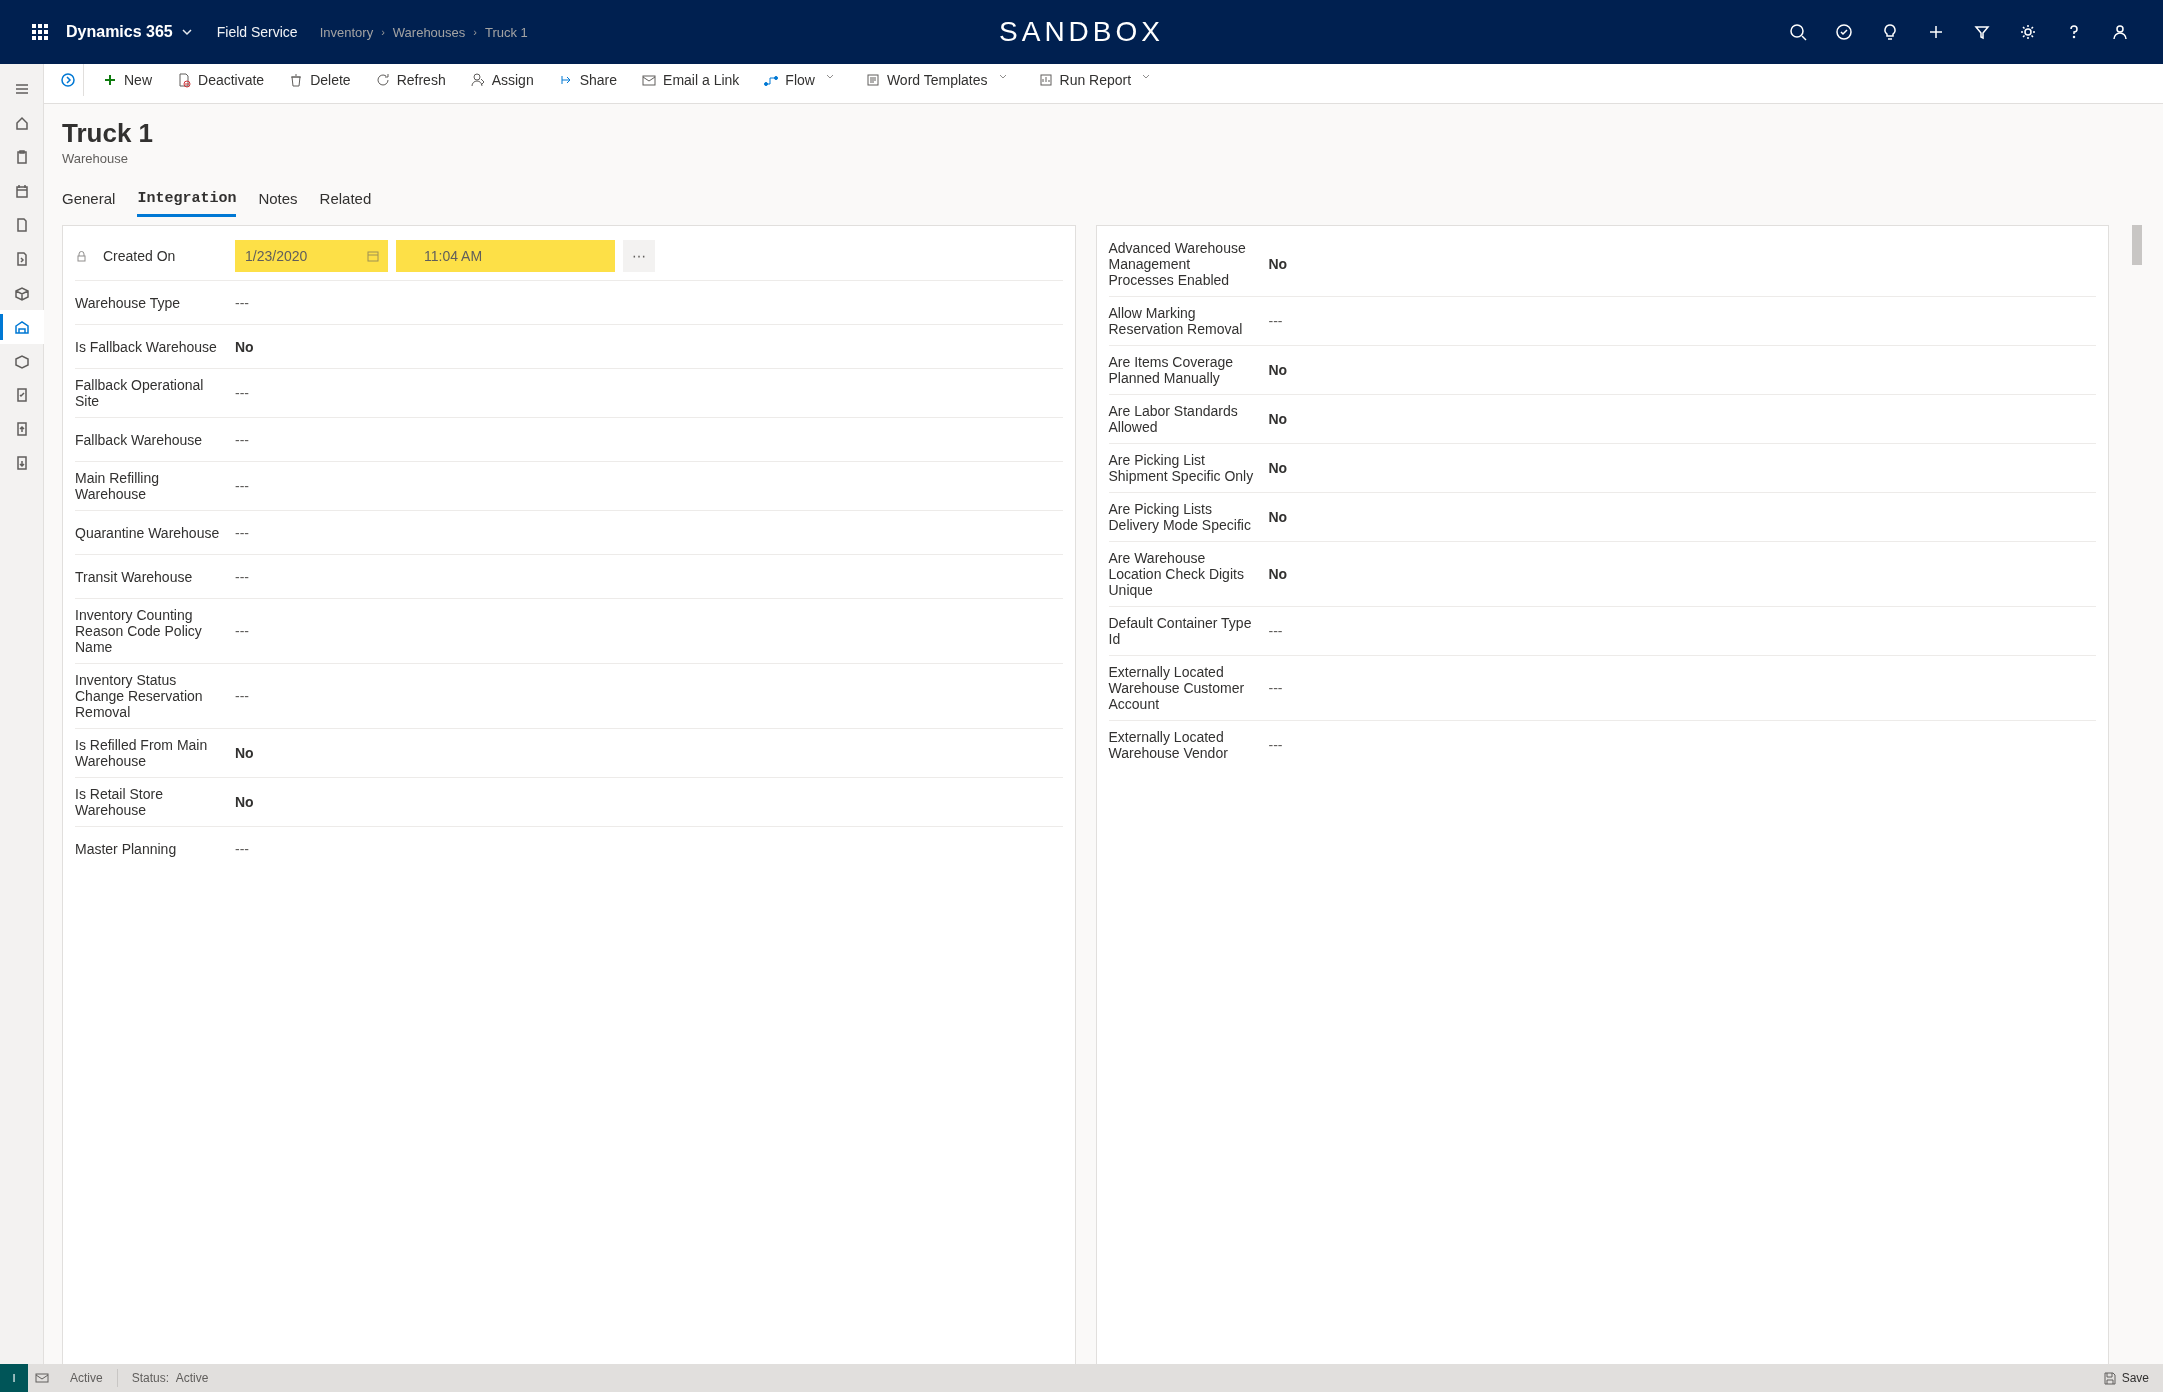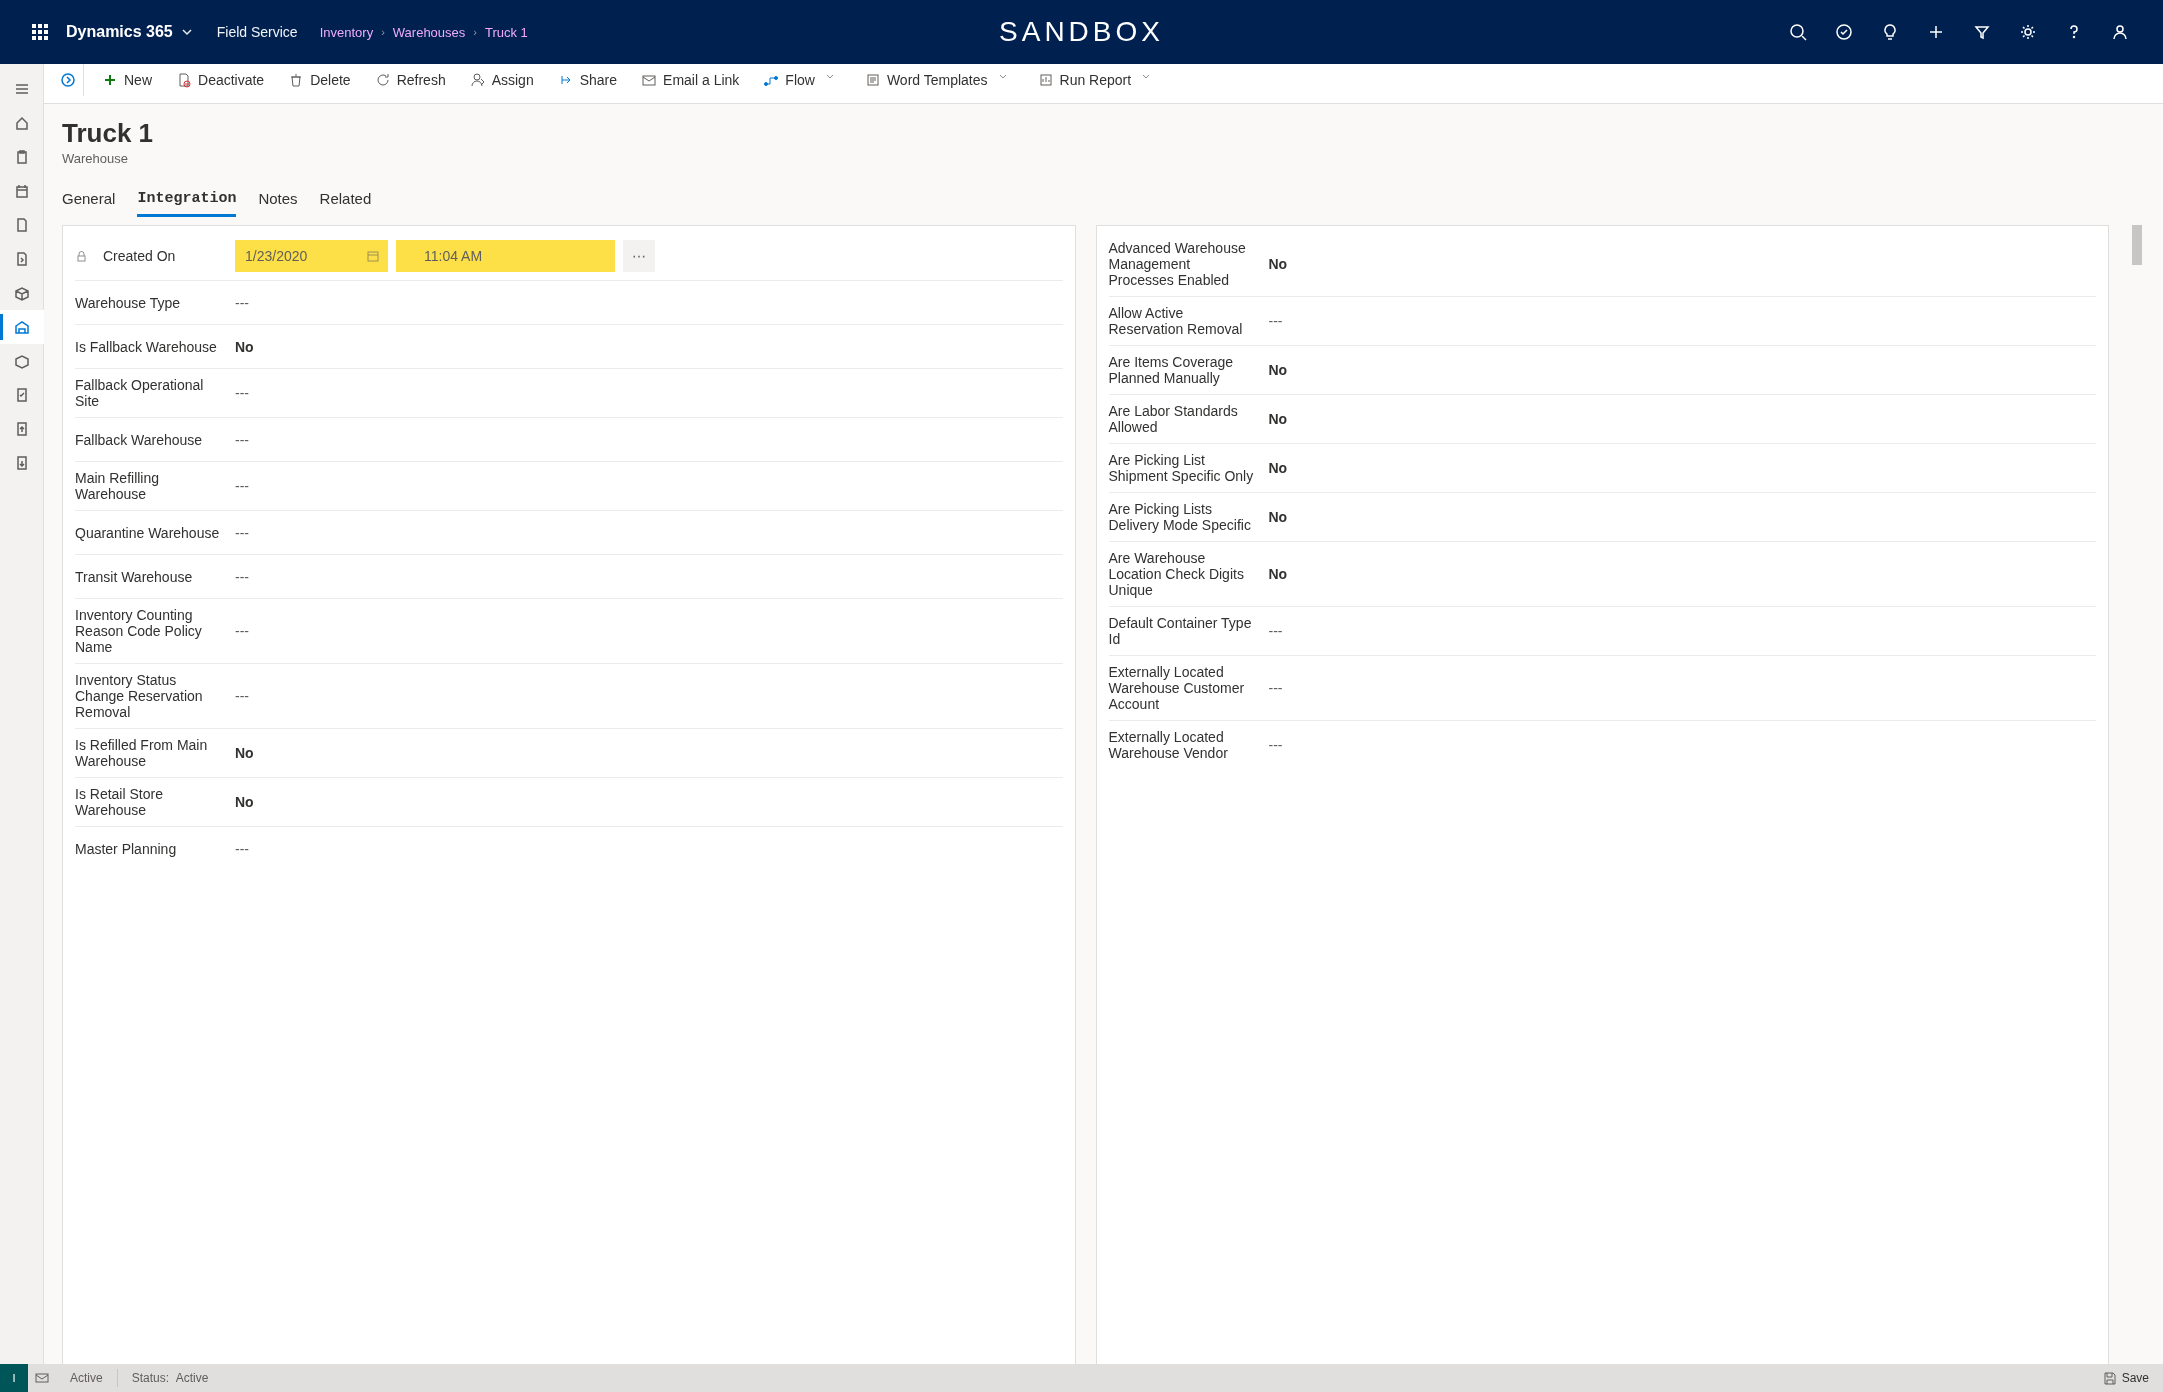--- a/index.html
+++ b/index.html
@@ -7,21 +7,21 @@
     
     
     .topbar { background: #002050; color: #fff; height: 64px; display: flex; align-items: center; padding: 0 20px; }
     .waffle { width: 40px; height: 46px; display: flex; align-items: center; justify-content: center; cursor: pointer; }
     .waffle-grid { display: grid; grid-template-columns: repeat(3,4px); grid-template-rows: repeat(3,4px); gap: 2px; }
     .waffle-grid span { background: #fff; width: 4px; height: 4px; }
     .app-name { font-weight: 600; font-size: 16px; margin: 0 6px 0 6px; display: flex; align-items: center; }
     .chev { margin-left: 8px; opacity: .9; }
     .module-name { margin-left: 18px; font-size: 14px; opacity: .95; }
     .breadcrumbs { margin-left: 22px; font-size: 13px; color: #c7c7c7; display: flex; align-items: center; gap: 8px; }
-    .breadcrumbs a { color: #f0abfc; text-decoration: none; cursor: pointer; }
+    .breadcrumbs a { color: #a3a3a3; text-decoration: none; cursor: pointer; }
     .breadcrumbs .sep { font-size: 11px; color: #9a9a9a; }
     .sandbox { position: absolute; left: 50%; transform: translateX(-50%); font-size: 28px; letter-spacing: 4px; font-weight: 300; color: #fff; font-family: "Segoe UI Light","Segoe UI",sans-serif; }
     .top-right { margin-left: auto; display: flex; align-items: center; }
     .top-ico { width: 46px; height: 46px; display: flex; align-items: center; justify-content: center; cursor: pointer; }
     .top-ico svg { stroke: #fff; fill: none; stroke-width: 1.5; }
     
     
     .shell { display: flex; height: calc(100vh - 46px - 28px); }
     .leftrail { width: 44px; background: #f3f2f1; border-right: 1px solid #e1dfdd; display: flex; flex-direction: column; align-items: center; padding-top: 8px; }
     .rail-ico { width: 44px; height: 34px; display: flex; align-items: center; justify-content: center; cursor: pointer; position: relative; }
@@ -428,21 +428,21 @@
           </div>
         <div class="panel right" id="right-panel">
             <div class="row">
               <div class="lbl">
                 <span>Advanced Warehouse Management Processes Enabled</span>
               </div>
               <div class="val bold">No</div>
             </div>
             <div class="row">
               <div class="lbl">
-                <span>Allow Active Reservation Removal</span>
+                <span>Allow Marking Reservation Removal</span>
               </div>
               <div class="val empty">---</div>
             </div>
             <div class="row">
               <div class="lbl">
                 <span>Are Items Coverage Planned Manually</span>
               </div>
               <div class="val bold">No</div>
             </div>
             <div class="row">

